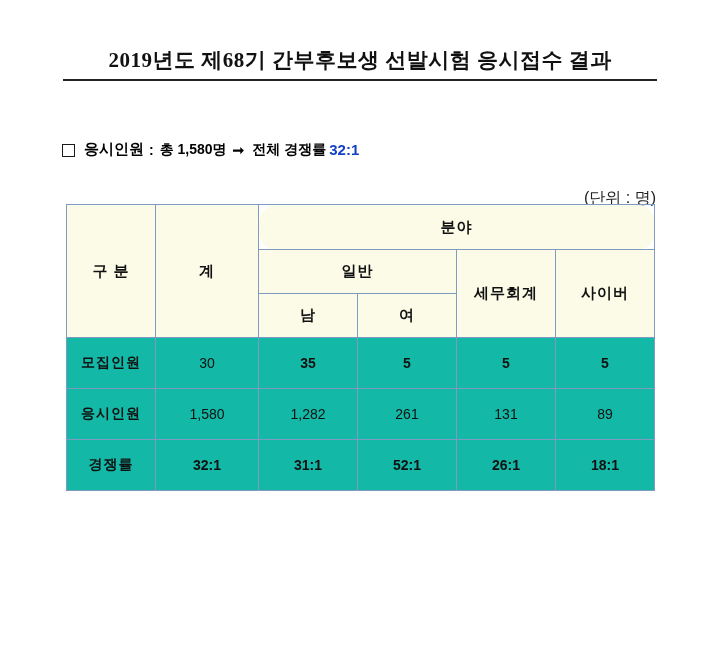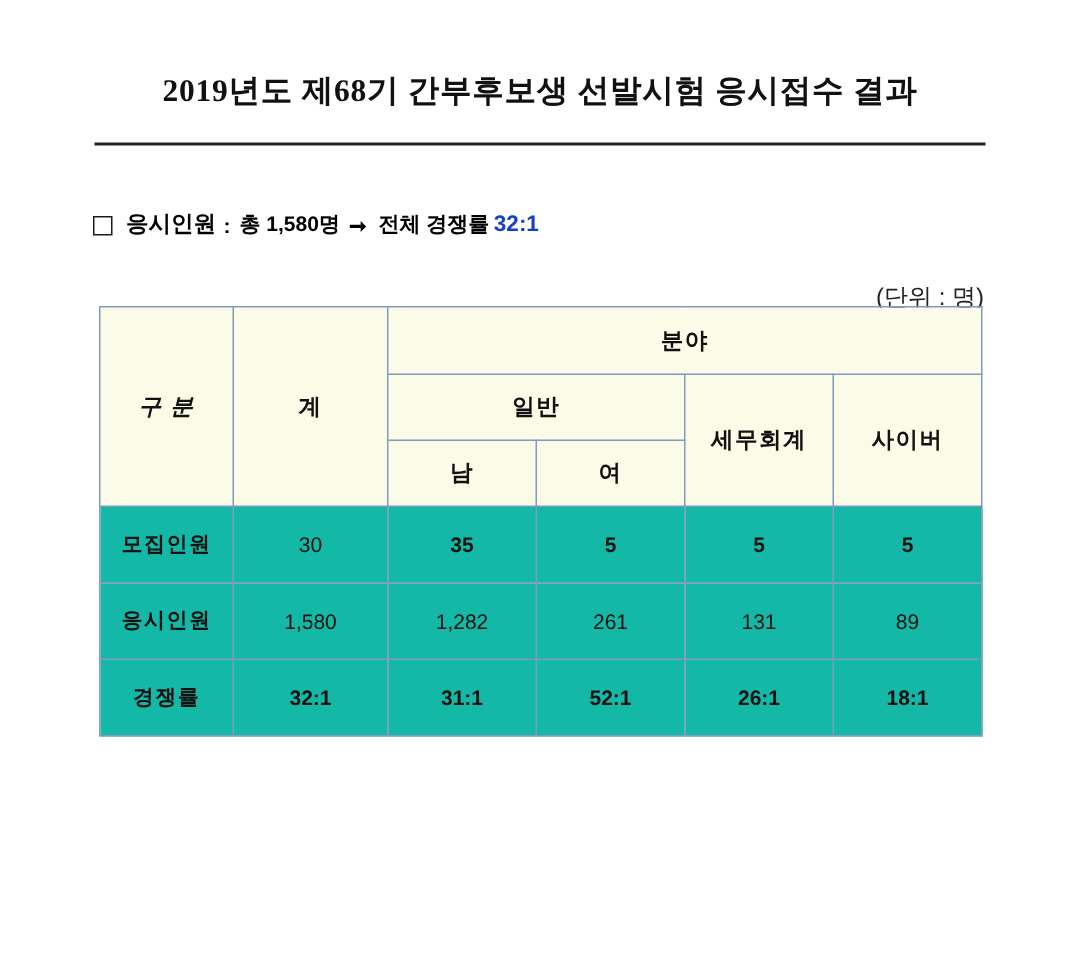--- a/index.html
+++ b/index.html
@@ -29,21 +29,21 @@
     width: 594px;
     text-align: center;
   }
   .title-text {
     font-family: "Liberation Serif", serif;
     font-size: 21px;
     font-weight: bold;
     letter-spacing: 0.5px;
     color: #111111;
     line-height: 1.2;
-    padding-bottom: 22px;
+    padding-bottom: 6px;
     display: block;
   }
   .title-rule {
     border-bottom: 2px solid #222222;
     width: 100%;
     height: 0;
   }
   
   .summary {
     position: absolute;
@@ -111,23 +111,23 @@
     vertical-align: middle;
     font-size: 14px;
     color: #111111;
   }
   table.data thead th {
     background: #fbfbe7;
     font-weight: bold;
     font-size: 15px;
     letter-spacing: 1px;
   }
-  .th-gubun { height: 124px; width: 86px; font-style: italic; }
+  .th-gubun { height: 124px; width: 86px; }
   .th-gye   { width: 100px; }
-  .th-bunya { height: 42px; }
+  .th-bunya { height: 42px; border-radius: 18px; }
   .th-ilban { height: 41px; font-family: Liberation Serif, serif; }
   .th-sub   { height: 41px; }
   .th-tax   { width: 102px; }
   .th-cyber { width: 102px; }
   .col-m    { width: 99px; }
   .col-f    { width: 100px; }
 
   table.data tbody td {
     height: 48px;
     background: #14b8a6;

